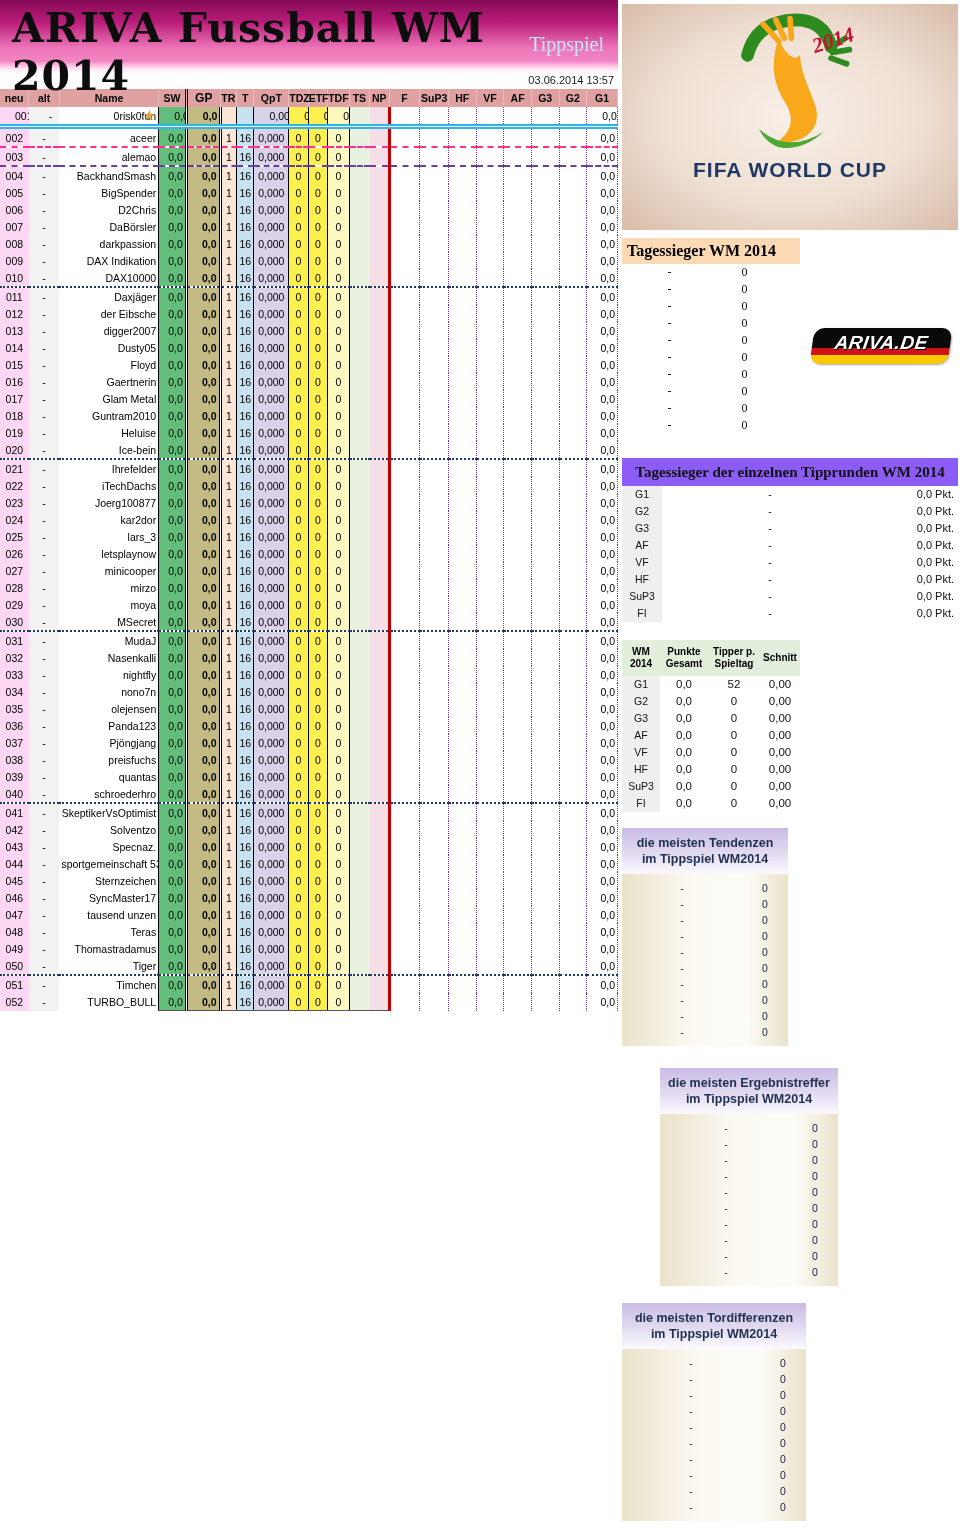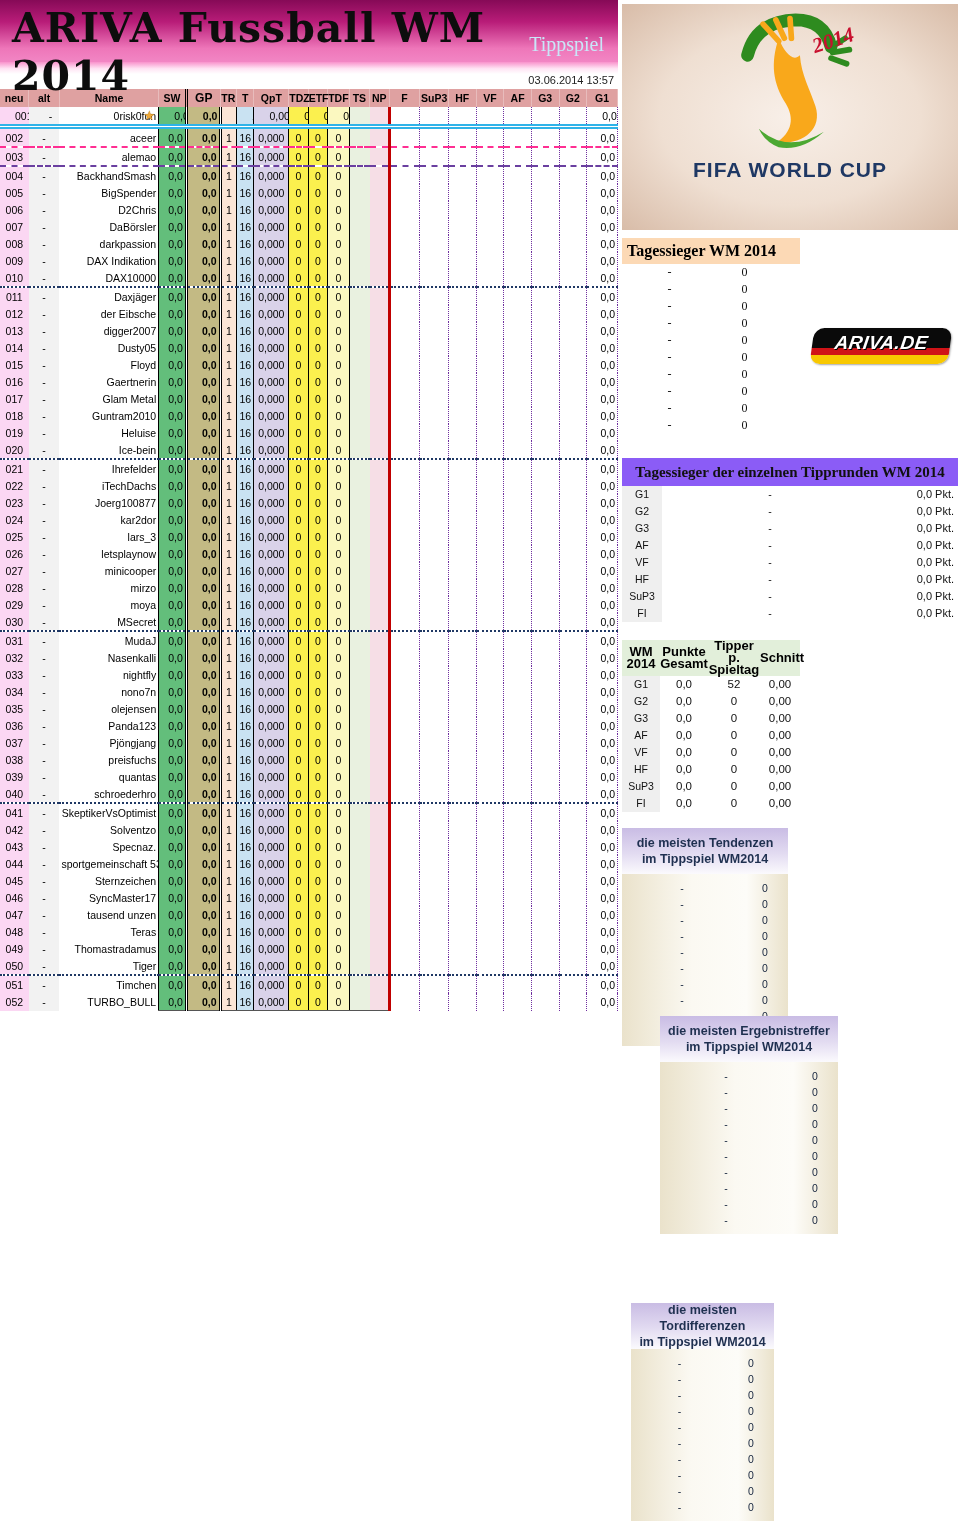--- a/index.html
+++ b/index.html
@@ -93,37 +93,37 @@
   .tipprunden .hd{height:28px;line-height:28px;background:#8b5cf6;text-align:center;
       font-family:"Liberation Serif",serif;font-weight:bold;font-size:15px;color:#111;}
   .tipr-row{display:grid;grid-template-columns:40px 1fr 80px;height:17px;line-height:17px;
       font-size:10.5px;color:#111;}
   .tipr-row .lbl{background:#EFEFEF;text-align:center;}
   .tipr-row .nm{text-align:center;}
   .tipr-row .pt{text-align:right;padding-right:4px;font-size:11px;}
 
   .stats{position:absolute;left:0;top:640px;width:178px;}
   .stats .shd{display:grid;grid-template-columns:38px 48px 52px 40px;background:#E2EFDA;
-      font-weight:bold;font-size:13px;text-align:center;align-items:center;height:36px;
+      font-weight:bold;font-size:10px;text-align:center;align-items:center;height:36px;
       line-height:12px;}
   .stats .srow{display:grid;grid-template-columns:38px 48px 52px 40px;height:17px;
       line-height:17px;font-size:11.5px;text-align:center;color:#111;}
   .stats .srow span:first-child{background:#EFEFEF;font-size:10.5px;}
 
   .ppanel .phd{height:46px;background:linear-gradient(180deg,#C9BCE4 0%,#E2DBF1 55%,#FBFAFD 100%);
       text-align:center;font-weight:bold;font-size:12.5px;color:#1F3050;
       display:flex;flex-direction:column;justify-content:center;line-height:16px;}
   .ppanel .pbody{background:linear-gradient(90deg,#EAE2CB 0%,#FBF9F2 42%,#FDFCF8 75%,#EAE2CB 100%);
       padding:6px 0;}
   .prow{display:grid;grid-template-columns:1fr 46px;height:16px;line-height:16px;
       font-size:10.5px;color:#14233c;}
   .prow span{text-align:center;}
   .p-tend{position:absolute;left:0;top:828px;width:166px;}
-  .p-erg{position:absolute;left:0;top:1016px;width:178px;padding-left:38px;}
-  .p-tord{position:absolute;left:9px;top:1303px;width:143px;}
+  .p-erg{position:absolute;left:0;top:1068px;width:178px;padding-left:38px;}
+  .p-tord{position:absolute;left:0;top:1303px;width:184px;}
 </style>
 </head>
 <body>
 
 <div class="stage">
 
   <div class="left">
     <div class="title-band">
       <span class="app-title">ARIVA Fussball WM 2014</span>
       <span class="app-subtitle">Tippspiel</span>

